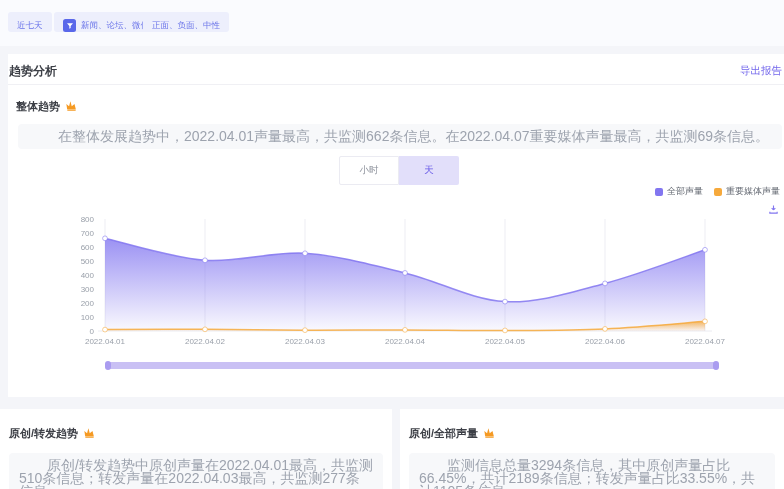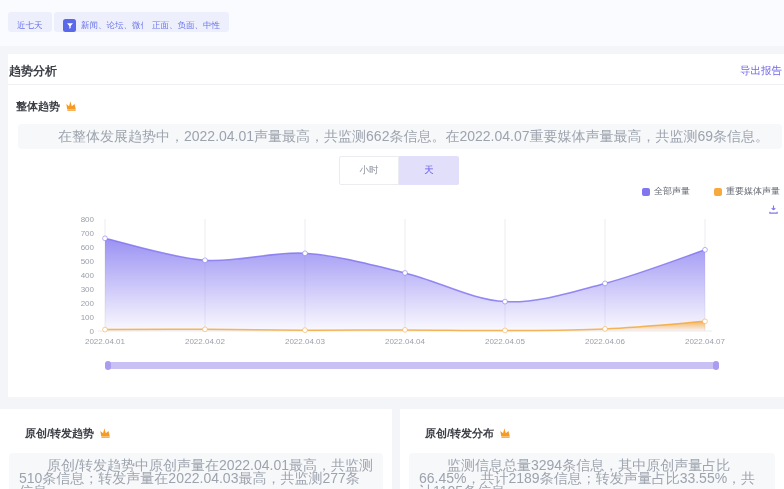--- a/index.html
+++ b/index.html
@@ -26,37 +26,37 @@
 
   .summary-box { background:#f7f8fa; border-radius:4px; font-size:14px; color:#9da3ae; line-height:13px; }
   .main-summary { position:absolute; left:10px; top:70px; width:764px; height:25px; line-height:25px;
                   padding:0 12px; text-indent:2em; white-space:nowrap; overflow:hidden; }
 
   .toggle-group { position:absolute; left:331px; top:102px; display:flex; }
   .toggle-btn { width:60px; height:29px; font-size:9.5px; display:flex; align-items:center; justify-content:center; cursor:pointer;font-family:Liberation Serif, serif; }
   .toggle-hour { background:#fff; color:#8a8f99; border:1px solid #ebebf2; border-radius:2px 0 0 2px; }
   .toggle-day  { background:#e2dffa; color:#6a5ce8; border-radius:0 2px 2px 0; }
 
-  .legend { position:absolute; right:12px; top:131px; display:flex; gap:24px; font-size:9px; color:#666b74; }
+  .legend { position:absolute; right:12px; top:131px; display:flex; gap:11px; font-size:9px; color:#666b74; }
   .legend-item { display:flex; align-items:center; gap:4px; cursor:pointer; }
   .legend-marker { width:8px; height:8px; border-radius:2px; display:inline-block; }
 
   .download-btn { position:absolute; right:13px; top:147px; cursor:pointer; }
   .download-btn svg { width:11px; height:11px; }
 
   .chart-wrap { position:absolute; left:64px; top:159px; width:660px; height:140px; }
 
   .datazoom { position:absolute; left:98px; top:308px; width:612px; height:7px; background:#c9c0f4; border-radius:4px; cursor:pointer; }
   .datazoom .dz-handle { position:absolute; top:-1px; width:6px; height:9px; background:#aa9cf0; border-radius:3px; }
   .dz-left { left:-1px; } .dz-right { right:-1px; }
 
   
   .bl-card { left:0; top:409px; width:392px; height:90px; }
   .br-card { left:400px; top:409px; width:384px; height:90px; }
-  .bottom-title { position:absolute; left:25px; top:17px; }
+  .bottom-title { position:absolute; left:9px; top:17px; }
   .bottom-summary { position:absolute; left:9px; top:44px; padding:6px 10px 6px 10px; text-indent:2em; }
   .bl-card .bottom-summary { width:374px; height:44px; }
   .br-card .bottom-summary { width:366px; height:44px; }
 </style>
 </head>
 <body>
 
 <div class="topbar">
   <div class="chip" style="left:8px;">
     <span>近七天</span>
@@ -186,21 +186,21 @@
           <path d="M4 19h16l-2.5-10-5 4.5L10 4l-2.5 9.5-5-4.5L4 19z" fill="#f59a23"></path>
           <rect x="4" y="19.5" width="16" height="2" rx="1" fill="#f59a23"></rect>
         </svg>
     </span>
   </div>
   <div class="summary-box bottom-summary">原创/转发趋势中原创声量在2022.04.01最高，共监测510条信息；转发声量在2022.04.03最高，共监测277条信息。</div>
 </div>
 
 <div class="card br-card">
   <div class="section-title bottom-title">
-    <span>原创/转发分布</span>
+    <span>原创/全部声量</span>
     <span class="badge-icon">
       <svg viewBox="0 0 24 24">
           <path d="M4 19h16l-2.5-10-5 4.5L10 4l-2.5 9.5-5-4.5L4 19z" fill="#f59a23"></path>
           <rect x="4" y="19.5" width="16" height="2" rx="1" fill="#f59a23"></rect>
         </svg>
     </span>
   </div>
   <div class="summary-box bottom-summary">监测信息总量3294条信息，其中原创声量占比66.45%，共计2189条信息；转发声量占比33.55%，共计1105条信息。</div>
 </div>
 

